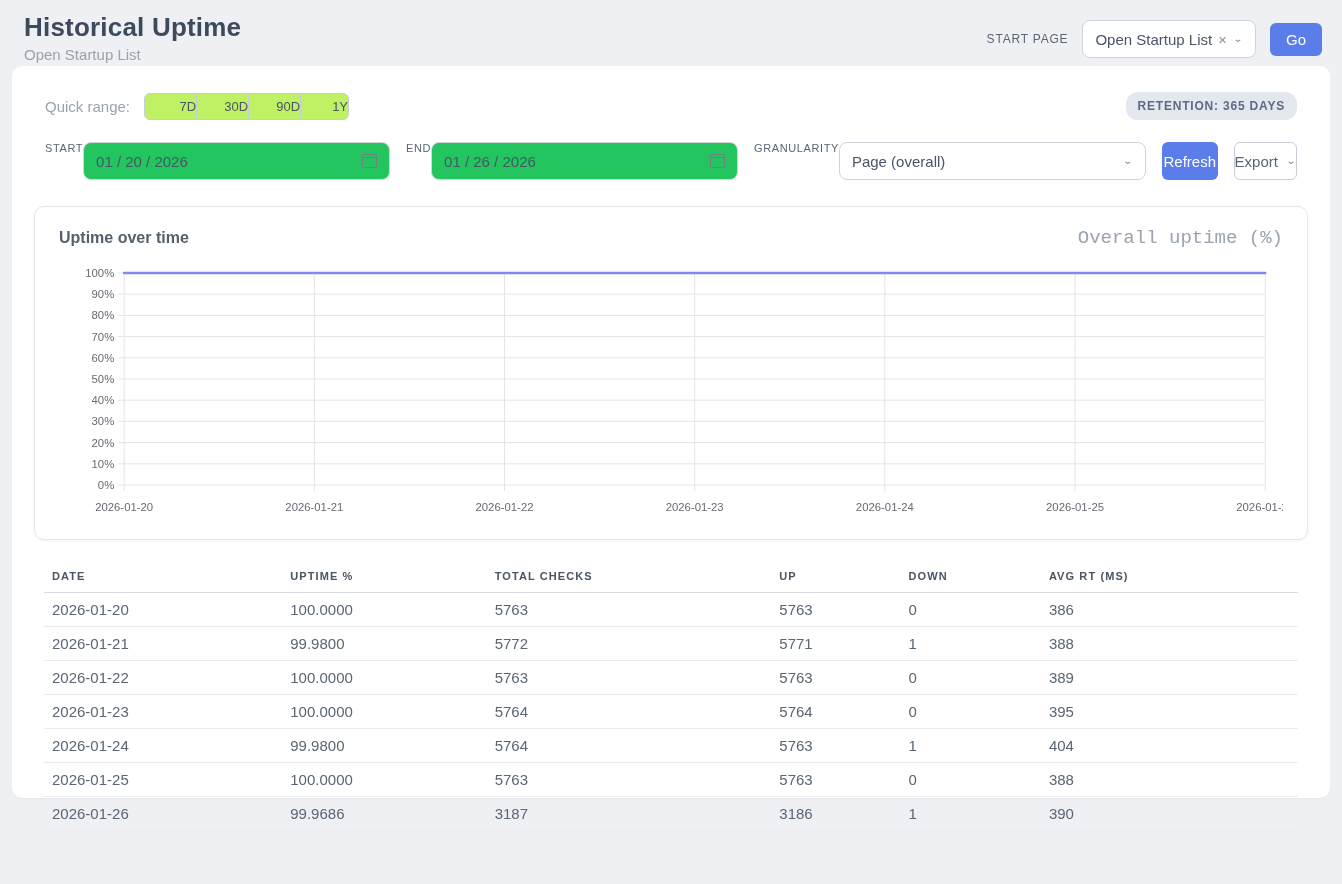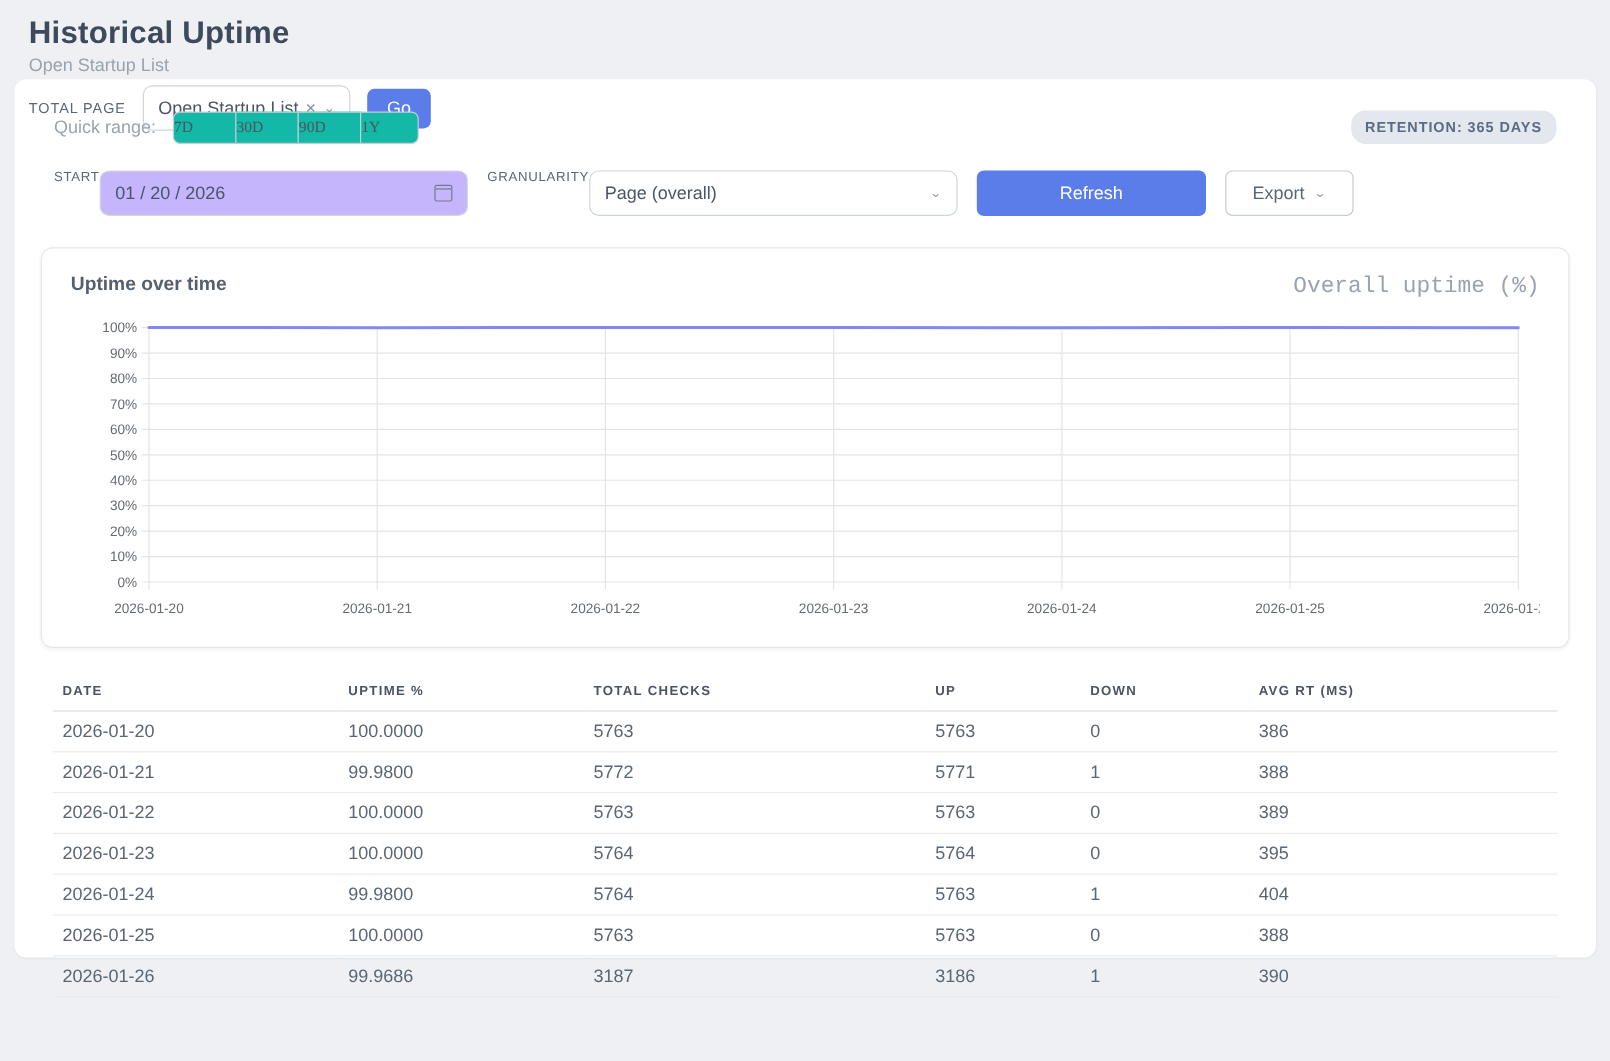--- a/index.html
+++ b/index.html
@@ -6,21 +6,21 @@
   html,body { width: 1342px; height: 884px; }
   body {
     font-family: "Liberation Sans", sans-serif;
     background: #eef0f3;
     color: #4a5568;
     overflow: hidden;
   }
   
   .topbar {
     display: flex; align-items: flex-start; justify-content: space-between;
-    padding: 12px 20px 6px 24px; height: 66px; flex-direction: column;
+    padding: 12px 20px 6px 24px; height: 66px;
   }
   .page-title { font-size: 26px; font-weight: 700; color: #3d4a5c; letter-spacing: .2px; }
   .page-subtitle { font-size: 15px; color: #9aa3ad; margin-top: 3px; }
   .topbar-right { display: flex; align-items: center; gap: 14px; margin-top: 8px; }
   .small-caps-label { font-size: 12px; color: #5a6575; letter-spacing: .8px; font-weight: 500; }
   .select-box {
     display: inline-flex; align-items: center; gap: 6px;
     background: #fff; border: 1px solid #cfd5dc; border-radius: 8px;
     padding: 8px 12px; font-size: 15px; color: #4a5568; min-height: 38px;
     cursor: pointer;
@@ -37,37 +37,37 @@
     background: #fff; border-radius: 10px;
     margin: 0 12px; padding: 26px 21px 16px 21px;
     box-shadow: 0 1px 2px rgba(0,0,0,.04);
     height: 732px;
   }
   .row1 { display: flex; align-items: center; justify-content: space-between; padding: 0 12px; }
   .quick-range { display: flex; align-items: center; gap: 14px; }
   .quick-range-label { font-size: 15px; color: #9aa3ad; }
   .seg-group { display: inline-flex; }
   .seg-btn {
-    background: #14b8a6; border: 1px solid #c6cdd6; color: #4a5462;
-    font-size: 13px; padding: 4px 0; width: 53px; text-align: left;
-    margin-left: -1px; cursor: pointer; height: 27px; font-family: Liberation Serif, serif;
+    background: #bef264; border: 1px solid #c6cdd6; color: #4a5462;
+    font-size: 13px; padding: 4px 0; width: 53px; text-align: right;
+    margin-left: -1px; cursor: pointer; height: 27px;
   }
   .seg-btn:first-child { border-radius: 6px 0 0 6px; margin-left: 0; }
   .seg-btn:last-child { border-radius: 0 6px 6px 0; width: 49px; }
   .retention-badge {
     background: #e3e7ee; color: #5c6b84; font-size: 12px; font-weight: 700;
     letter-spacing: .8px; padding: 7px 12px; border-radius: 12px;
   }
   
   .row2 { display: flex; align-items: flex-end; gap: 16px; margin-top: 22px; padding: 0 12px; }
   .field { display: flex; }
   .field-label { font-size: 11px; color: #5a6575; letter-spacing: .6px; margin-bottom: 7px; font-weight: 500; }
   .input-box {
     display: flex; align-items: center; justify-content: space-between;
-    width: 307px; height: 38px; background: #c4b5fd;
+    width: 307px; height: 38px; background: #22c55e;
     border: 1px solid #d3d8df; border-radius: 8px; padding: 0 12px;
     font-size: 15px; color: #4a5568; cursor: text;
   }
   .cal-icon { width: 15px; height: 14px; border: 1.6px solid #757d88; border-radius: 2px; position: relative; display:inline-block; }
   .cal-icon::before { content:""; position:absolute; top:2px; left:0; right:0; border-top:1.6px solid #757d88; }
   .select-wide { width: 307px; height: 38px; justify-content: space-between; border-radius: 8px; }
   .refresh-btn { width: 191px; height: 38px; }
   .export-btn {
     display: inline-flex; align-items: center; justify-content: center; gap: 8px;
     width: 107px; height: 38px; background: #fff; border: 1px solid #c6cdd6;
@@ -98,21 +98,21 @@
 </style>
 </head>
 <body>
 
 <div class="topbar">
   <div>
     <div class="page-title">Historical Uptime</div>
     <div class="page-subtitle">Open Startup List</div>
   </div>
   <div class="topbar-right">
-    <span class="small-caps-label">TOTAL PAGE</span>
+    <span class="small-caps-label">START PAGE</span>
     <div class="select-box">
       <span>Open Startup List</span>
       <span class="clear-x">×</span>
       <span class="chevron">⌄</span>
     </div>
     <button class="btn-primary go-btn">Go</button>
   </div>
 </div>
 
 <div class="panel">
@@ -128,20 +128,27 @@
         </div>
     </div>
     <span class="retention-badge">RETENTION: 365 DAYS</span>
   </div>
 
   <div class="row2">
     <div class="field">
       <span class="field-label">START</span>
       <div class="input-box">
         <span>01 / 20 / 2026</span>
+        <span class="cal-icon"></span>
+      </div>
+    </div>
+    <div class="field">
+      <span class="field-label">END</span>
+      <div class="input-box">
+        <span>01 / 26 / 2026</span>
         <span class="cal-icon"></span>
       </div>
     </div>
     <div class="field">
       <span class="field-label">GRANULARITY</span>
       <div class="select-box select-wide">
         <span>Page (overall)</span>
         <span class="chevron">⌄</span>
       </div>
     </div>

